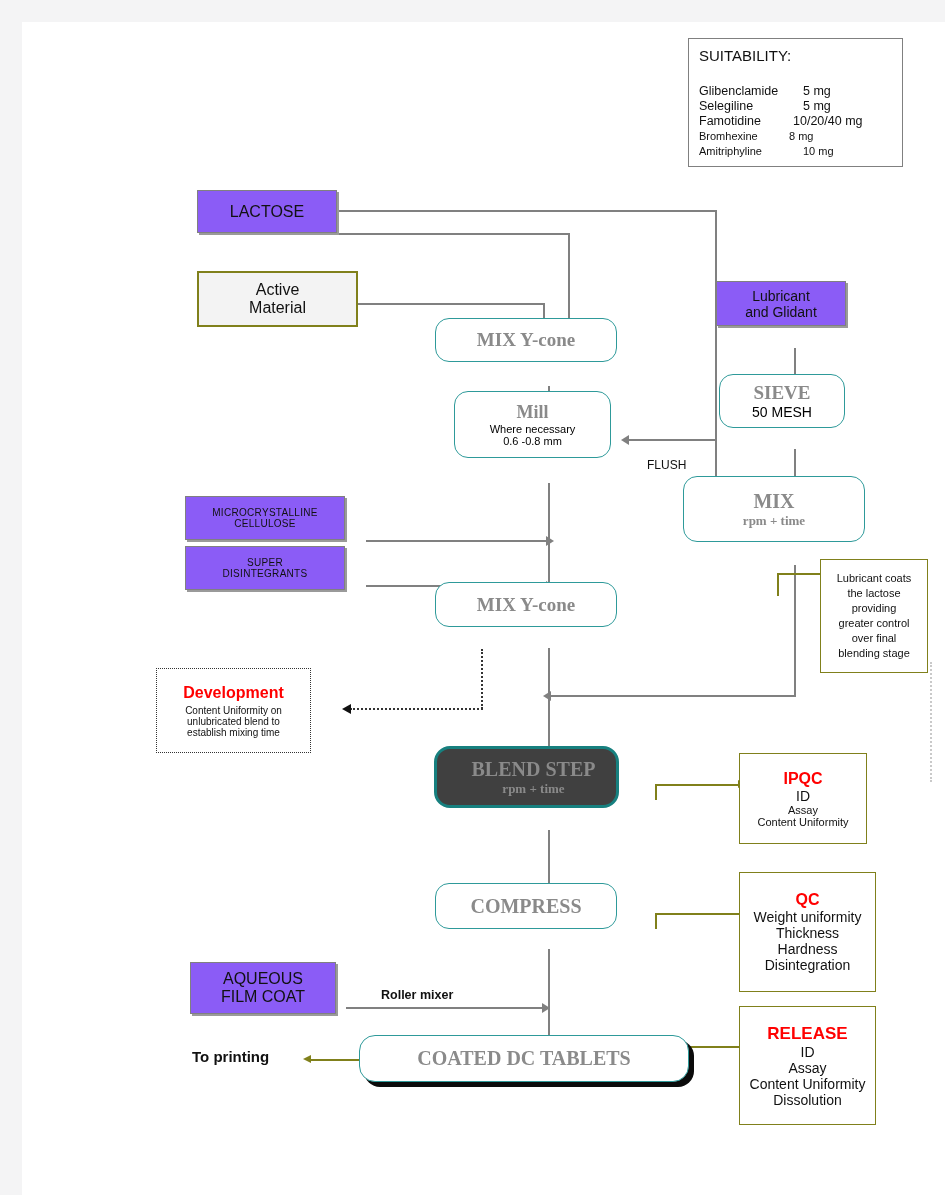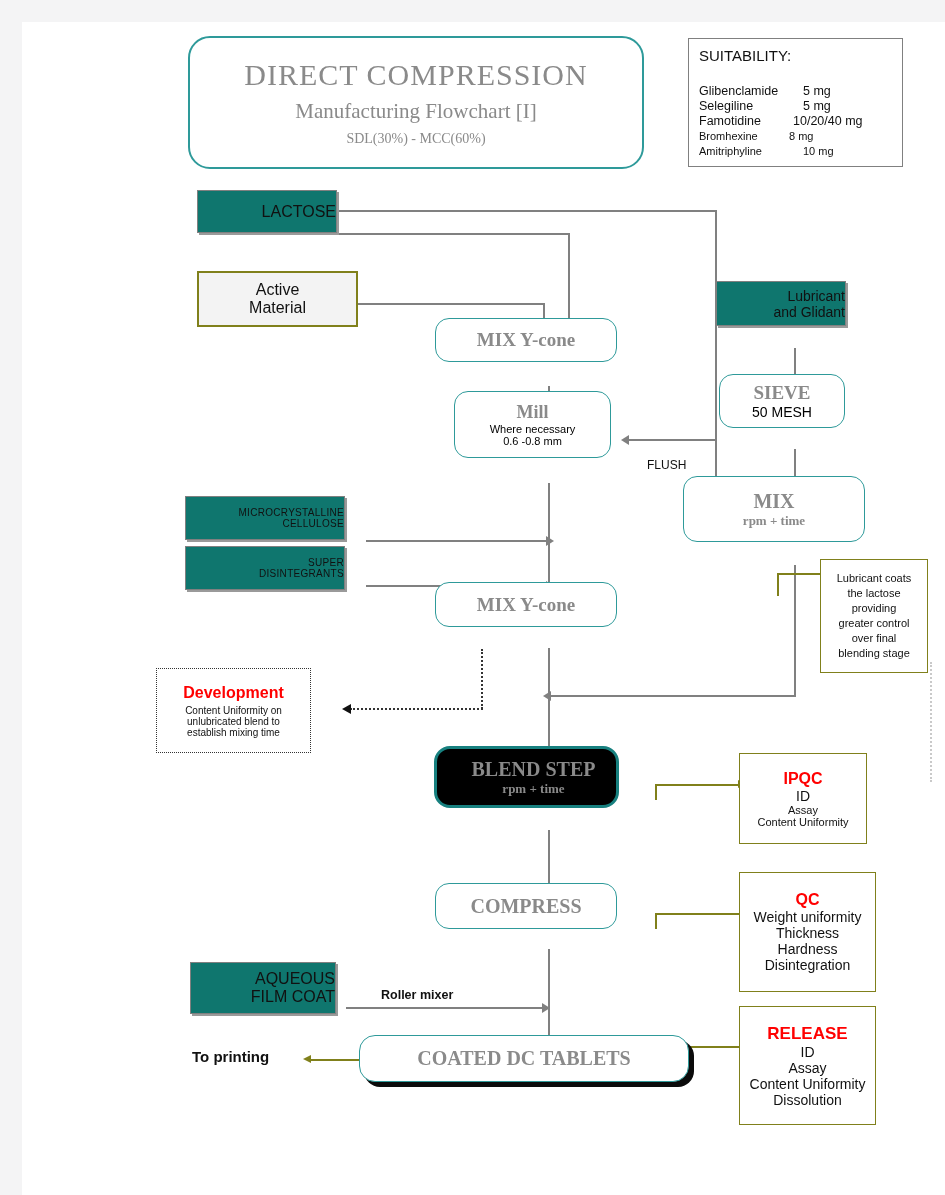--- a/index.html
+++ b/index.html
@@ -12,38 +12,37 @@
   #page{
     position:absolute;left:22px;top:22px;
     width:923px;height:1173px;
     background:#ffffff;
   }
   .node{position:absolute;box-sizing:border-box;display:flex;flex-direction:column;
         align-items:center;justify-content:center;text-align:center;}
 
   
   .rect-gray{
-    border:1.5px solid #808080;background:#0f766e;
+    border:1.5px solid #808080;background:#8b5cf6;
     box-shadow:2px 2px 0 0 #9a9a9a;
     color:#111;
-    align-items:flex-end;
   }
   
   .rect-olive{
     border:2.5px solid #80801b;background:#f3f3f3;color:#111;
   }
   .rect-olive-note{
     border:1.5px solid #80801b;background:#ffffff;color:#111;
   }
   
   .round-teal{
     border:1.6px solid #2e9a9a;border-radius:14px;background:#ffffff;
   }
   .round-teal-thick{
-    border:3px solid #17807f;border-radius:16px;background:#000000;padding-left:14px;
+    border:3px solid #17807f;border-radius:16px;background:#404040;padding-left:14px;
   }
   .round-teal-shadow{
     border:1.6px solid #2e9a9a;border-radius:16px;background:#ffffff;
     box-shadow:5px 5px 0 0 #0b0b0b;
   }
   .dotted-box{
     border:1.6px dotted #333;background:#ffffff;color:#111;
   }
 
   .serif{font-family:"Liberation Serif", serif;color:#8a8a8a;font-weight:bold;}
@@ -86,25 +85,20 @@
 
   .edge-label{position:absolute;font-size:12px;color:#111;background:#fff;padding:0 3px;margin-top:40px;}
   .edge-label-b{position:absolute;font-size:12.5px;color:#111;font-weight:bold;background:#fff;padding:0 3px;}
   .txt{position:absolute;}
 </style>
 </head>
 <body>
 
 <div id="page">
 
-  <div class="node round-teal" style="left:166px;top:14px;width:456px;height:133px;border-width:2px;border-radius:22px;">
-    <div class="title-1">DIRECT  COMPRESSION</div>
-    <div class="title-2" style="margin-top:7px;">Manufacturing  Flowchart  [I]</div>
-    <div class="title-3" style="margin-top:7px;">SDL(30%)  -  MCC(60%)</div>
-  </div>
 
   <div id="suit" style="left:666px;top:16px;width:215px;height:129px;padding:8px 10px;">
     <div class="hd">SUITABILITY:</div>
     <div class="row" style="margin-top:20px;">
       <span class="nm" style="width:104px;">Glibenclamide</span>
       <span class="ds">5  mg</span>
     </div>
     <div class="row">
       <span class="nm" style="width:104px;">Selegiline</span>
       <span class="ds">5  mg</span>

